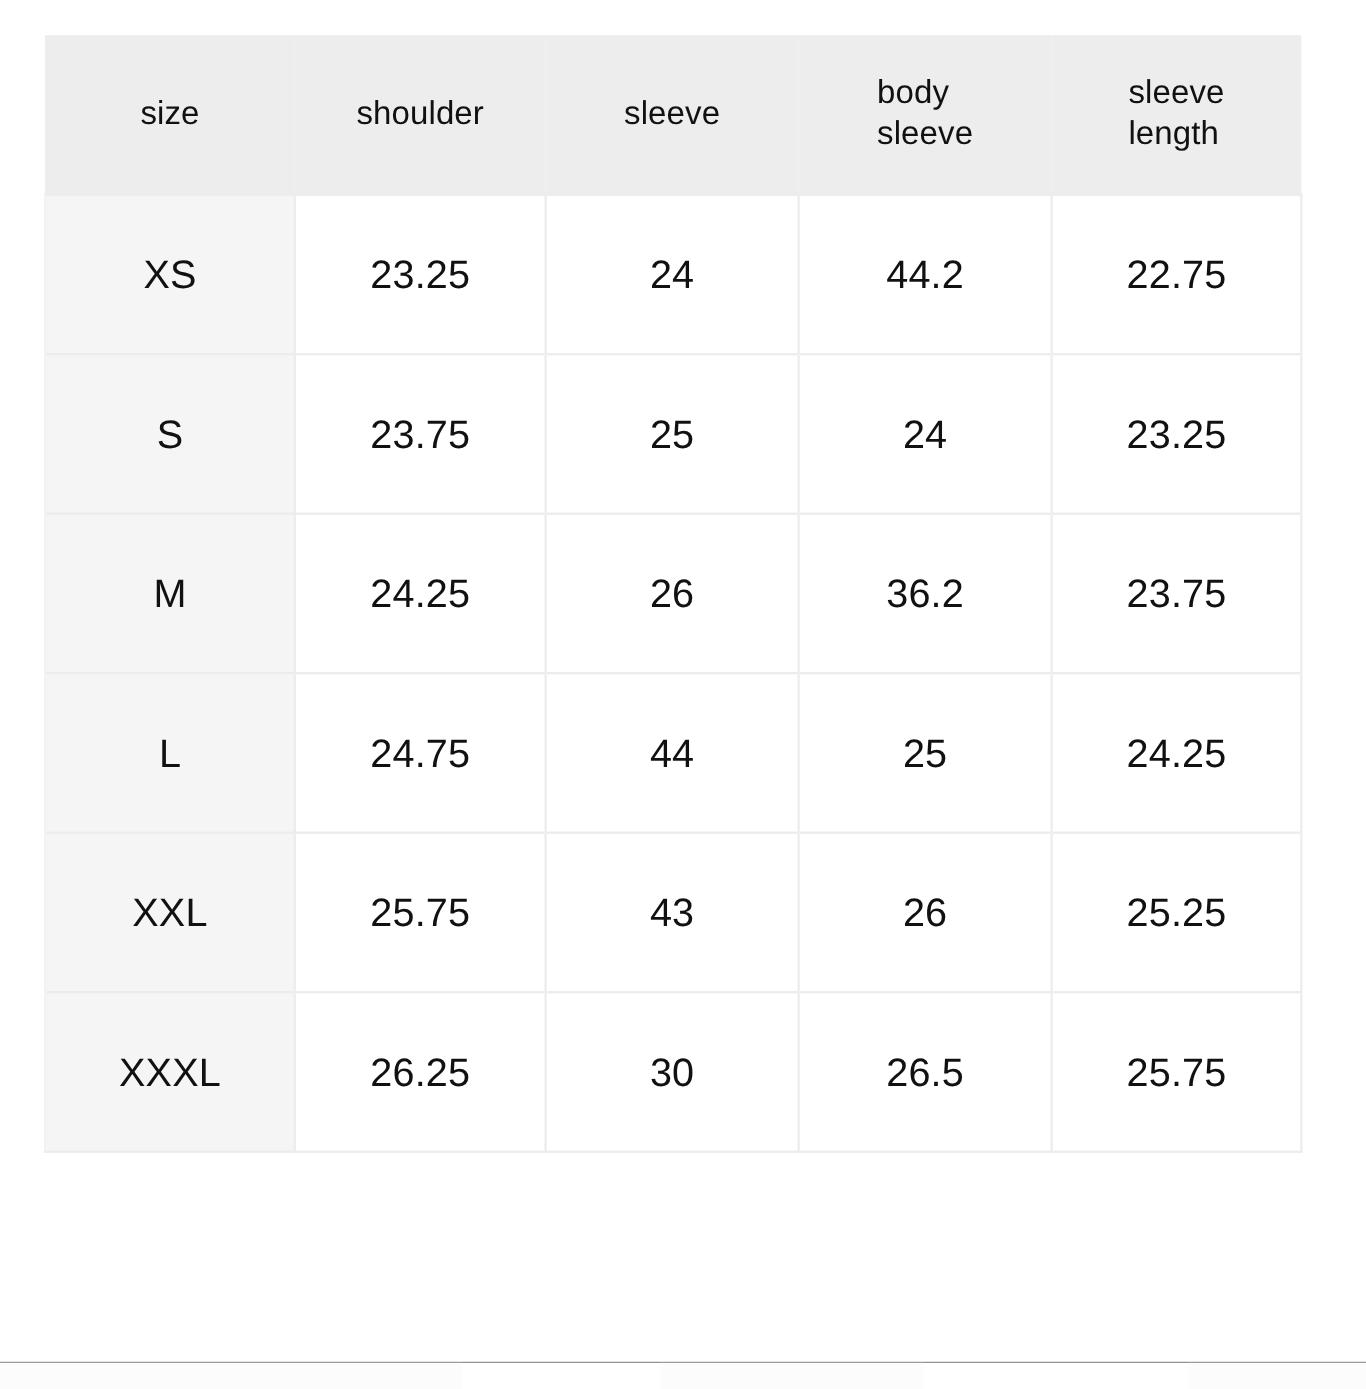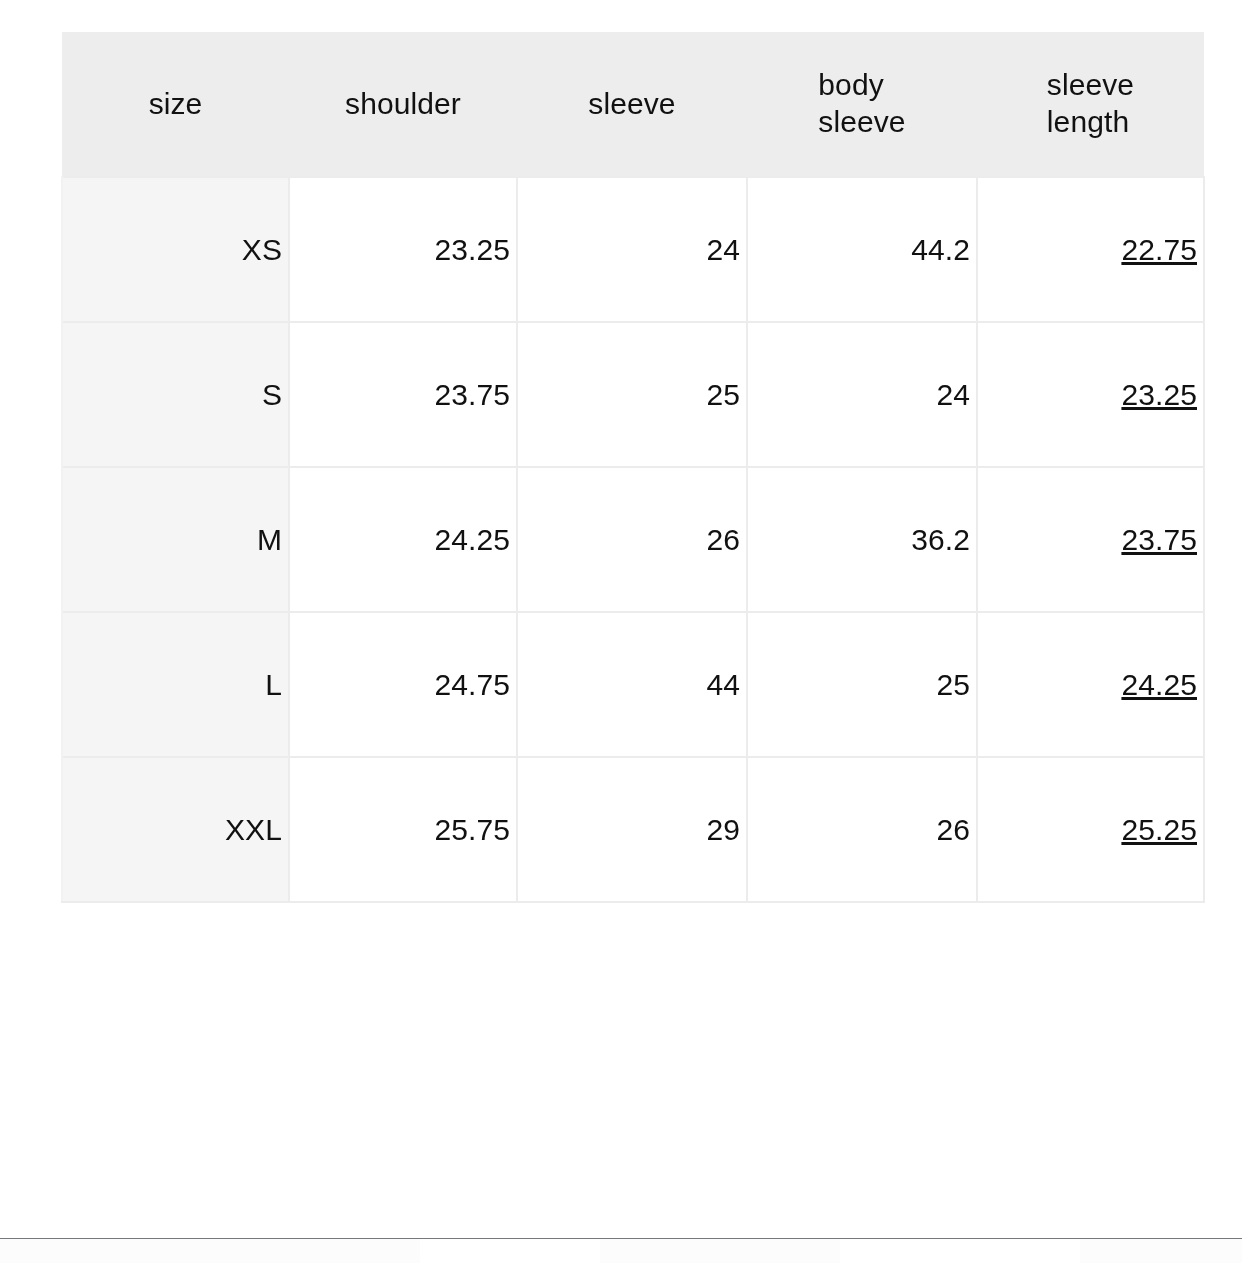--- a/index.html
+++ b/index.html
@@ -17,21 +17,21 @@
   .page {
     position: relative;
     width: 1242px;
     height: 1263px;
     background: #ffffff;
     overflow: hidden;
   }
 
   .table-wrap {
     position: absolute;
-    left: 61px;
+    left: 40px;
     top: 32px;
     width: 1142px;
   }
 
   table.size-chart {
     border-collapse: collapse;
     table-layout: fixed;
     width: 1142px;
     background: #ffffff;
   }
@@ -64,37 +64,36 @@
     display: inline-block;
     text-align: left;
     white-space: pre-line;
   }
 
   tbody td {
     height: 143px;
     padding: 0 6px;
     border-top: 2px solid #ececec;
     border-right: 2px solid #ececec;
-    font-size: 30px;
+    font-size: 36px;
     font-weight: 400;
     color: #111111;
-    text-align: right;
+    text-align: center;
     vertical-align: middle;
     background: #ffffff;
     letter-spacing: 0.1px;
   }
 
   tbody td:first-child {
     background: #f5f5f5;
     border-right: 2px solid #ececec;
   }
 
   tbody td:last-child {
     border-right: 2px solid #ececec;
-    text-decoration: underline;
   }
 
   tbody tr:last-child td {
     border-bottom: 2px solid #ececec;
   }
 
   
   tbody td:first-child {
     border-left: 2px solid #f2f2f2;
   }
@@ -187,23 +186,30 @@
         <tr>
           <td>L</td>
           <td>24.75</td>
           <td>44</td>
           <td>25</td>
           <td>24.25</td>
         </tr>
         <tr>
           <td>XXL</td>
           <td>25.75</td>
-          <td>29</td>
+          <td>43</td>
           <td>26</td>
           <td>25.25</td>
+        </tr>
+        <tr>
+          <td>XXXL</td>
+          <td>26.25</td>
+          <td>30</td>
+          <td>26.5</td>
+          <td>25.75</td>
         </tr>
       </tbody>
     </table>
   </div>
 
   <div class="bottom-rule"></div>
   <div class="bottom-strip">
     <div class="ghost g1"></div>
     <div class="ghost g2"></div>
     <div class="ghost g3"></div>

